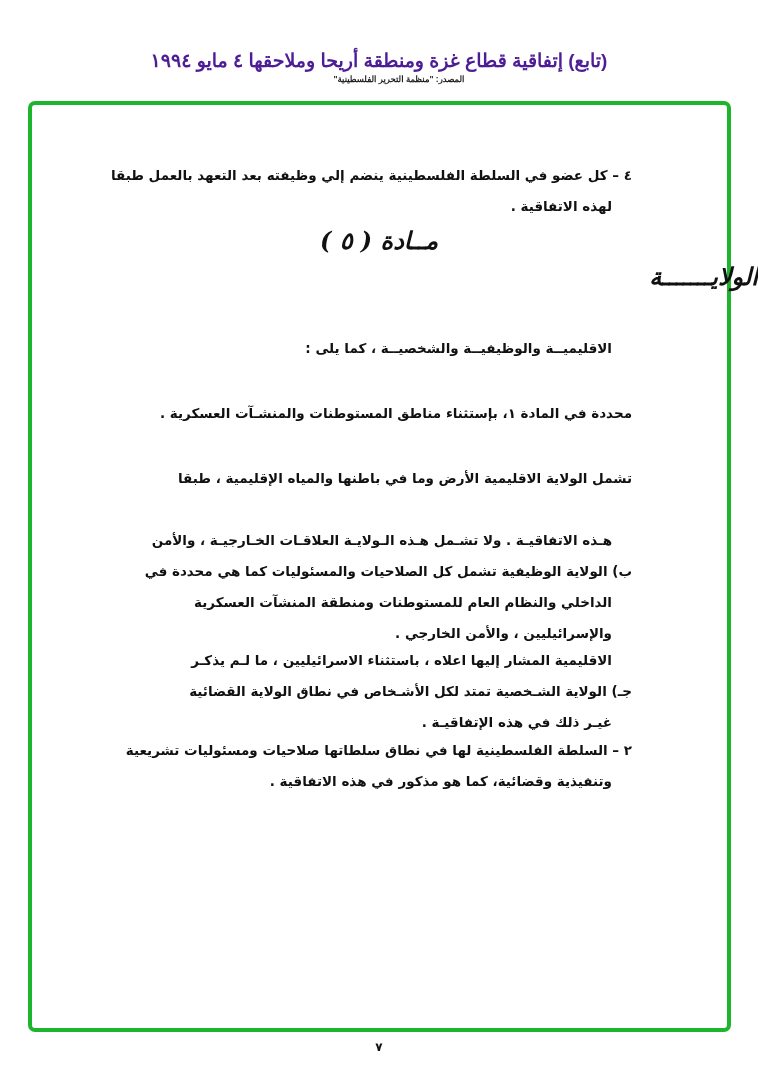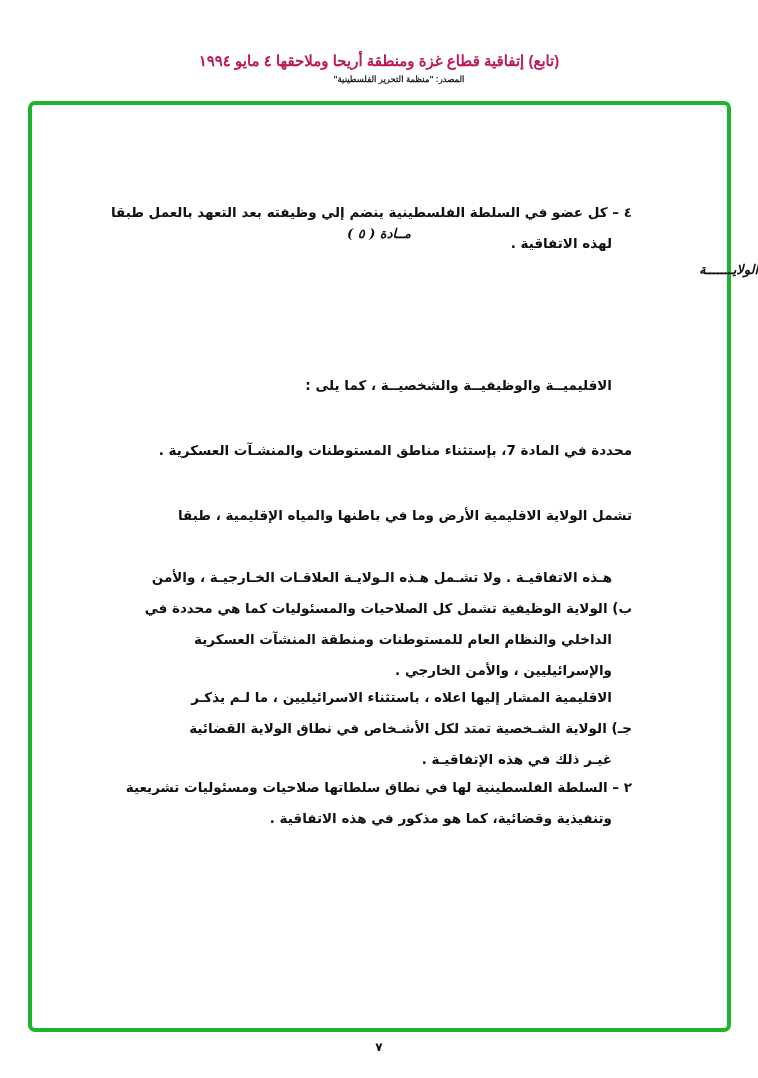--- a/index.html
+++ b/index.html
@@ -19,23 +19,23 @@
       position: absolute;
       top: 52px;
       left: 0;
       width: 758px;
       text-align: center;
       direction: rtl;
     }
     .header-title {
       font-family: "Liberation Sans", sans-serif;
       font-weight: bold;
-      font-size: 15px;
+      font-size: 19px;
       line-height: 18px;
-      color: #be185d;
+      color: #4c1d95;
     }
     .header-source {
       font-family: "Liberation Sans", sans-serif;
       font-weight: bold;
       font-size: 8.5px;
       line-height: 14px;
       color: #222;
       margin-top: 2px;
       padding-left: 40px;
     }
@@ -59,39 +59,38 @@
       font-size: 13.5px;
       color: #111;
     }
     .para {
       position: absolute;
       right: 0;
       direction: rtl;
       text-align: right;
       line-height: 31px;
       white-space: nowrap;
-      margin-top: 37px;
     }
     .para .line {
       display: block;
       height: 31px;
     }
     .indent {
       padding-right: 20px;
     }
     .article-heading {
       position: absolute;
       left: 0;
       width: 758px;
       text-align: center;
       direction: rtl;
       font-family: "DejaVu Serif", serif;
       font-style: italic;
       font-weight: bold;
-      font-size: 13px;
+      font-size: 24px;
       color: #111;
     }
     .page-number {
       position: absolute;
       top: 1040px;
       left: 0;
       width: 758px;
       text-align: center;
       font-family: "DejaVu Sans", sans-serif;
       font-size: 12px;
@@ -114,21 +113,21 @@
   <div class="para" style="top:160px;">
     <span class="line">٤ – كل عضو في السلطة الفلسطينية ينضم إلي وظيفته بعد التعهد بالعمل طبقا</span>
     <span class="line indent">لهذه الاتفاقية .</span>
   </div>
 
   <div class="para" style="top:333px;">
     <span class="line indent">الاقليميــة والوظيفيــة والشخصيــة ، كما يلى :</span>
   </div>
 
   <div class="para" style="top:398px;">
-    <span class="line">محددة في المادة 7، بإستثناء مناطق المستوطنات والمنشـآت العسكرية .</span>
+    <span class="line">محددة في المادة ١، بإستثناء مناطق المستوطنات والمنشـآت العسكرية .</span>
   </div>
 
   <div class="para" style="top:463px;">
     <span class="line">تشمل الولاية الاقليمية الأرض وما في باطنها والمياه الإقليمية ، طبقا</span>
   </div>
 
   <div class="para" style="top:525px;">
     <span class="line indent">هـذه الاتفاقيـة . ولا تشـمل هـذه الـولايـة العلاقـات الخـارجيـة ، والأمن</span>
     <span class="line">ب) الولاية الوظيفية تشمل كل الصلاحيات والمسئوليات كما هي محددة في</span>
     <span class="line indent">الداخلي والنظام العام للمستوطنات ومنطقة المنشآت العسكرية</span>

